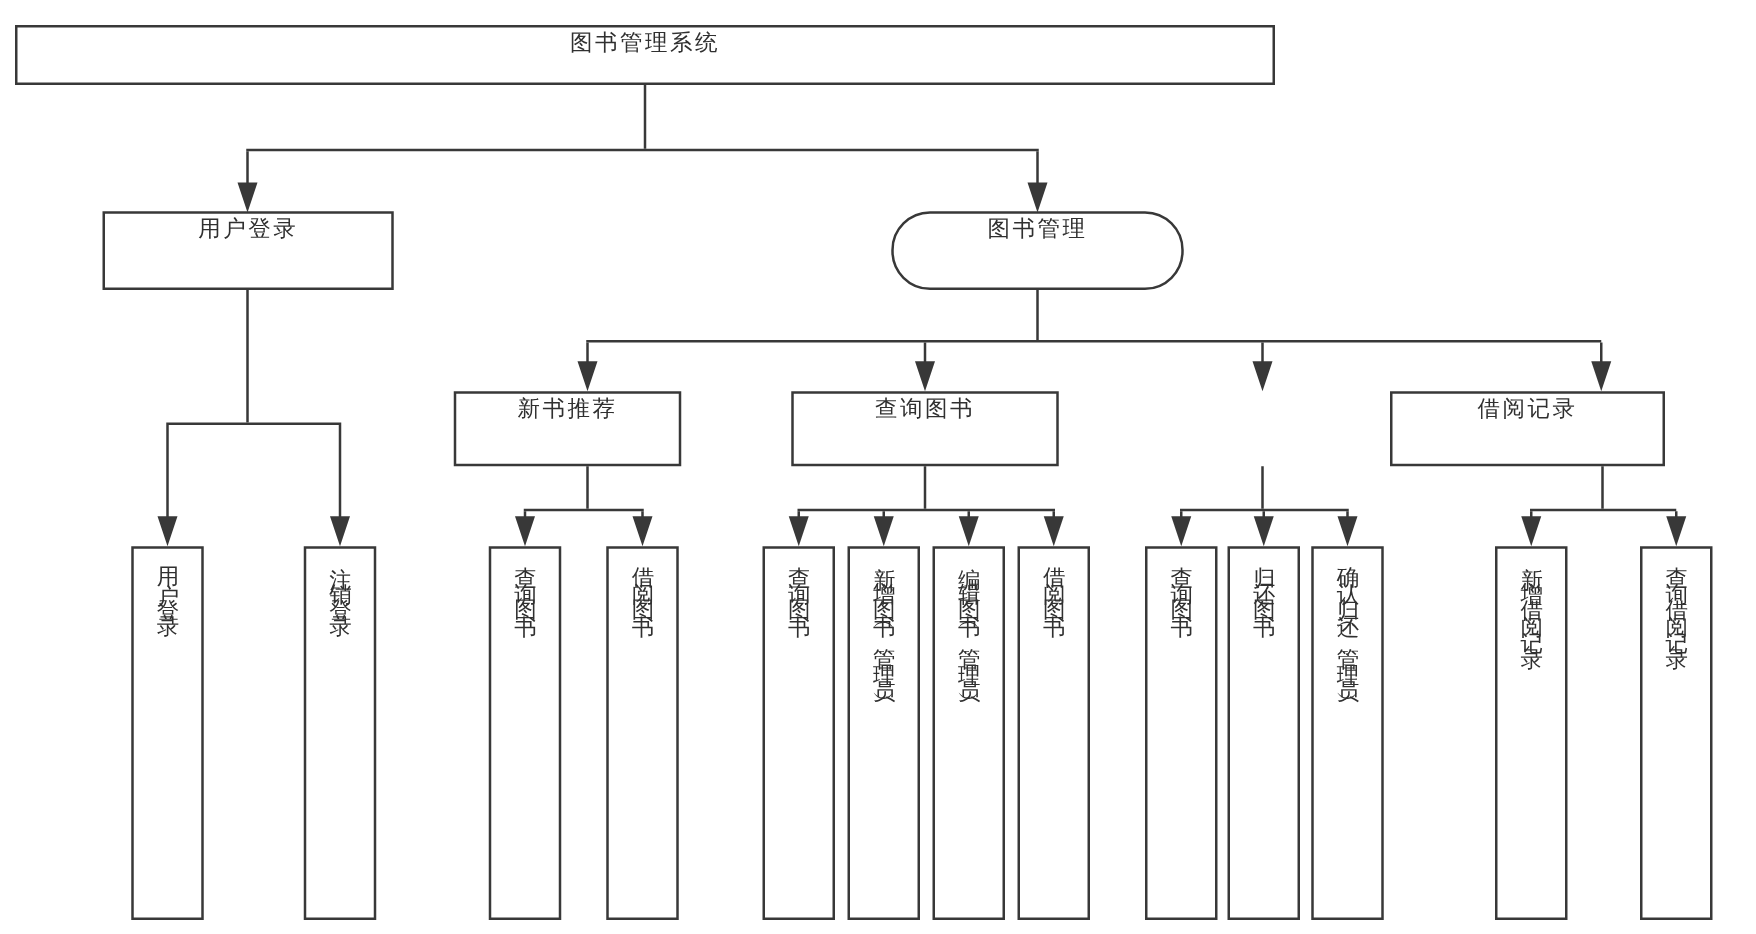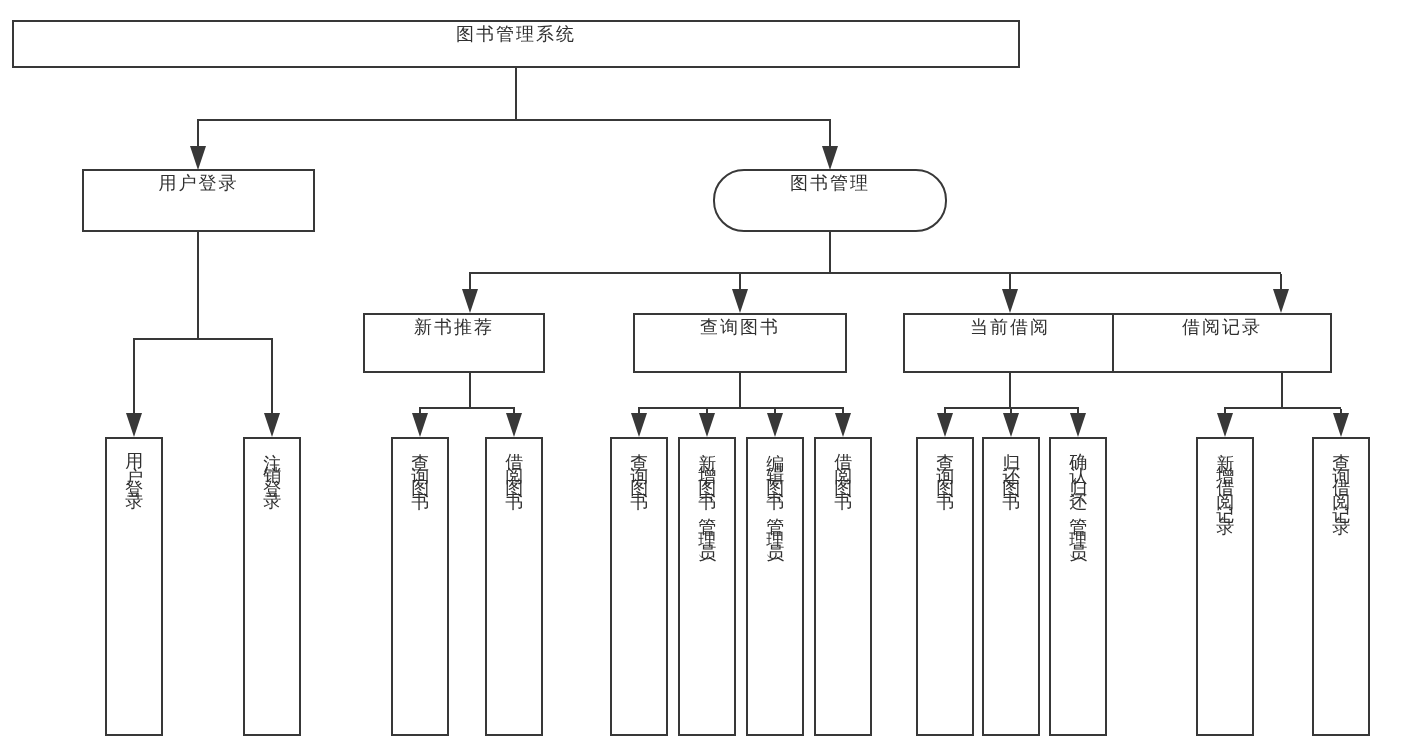--- a/index.html
+++ b/index.html
@@ -48,23 +48,20 @@
   </div>
 
   <div class="box" style="left:363px;top:313px;width:182px;height:60px;">
     <span class="hlabel">新书推荐</span>
   </div>
 
   <div class="box" style="left:633px;top:313px;width:214px;height:60px;">
     <span class="hlabel">查询图书</span>
   </div>
 
-  <div class="box" style="left:903px;top:313px;width:214px;height:60px;">
-    <span class="hlabel">当前借阅</span>
-  </div>
 
   <div class="box" style="left:1112px;top:313px;width:220px;height:60px;">
     <span class="hlabel">借阅记录</span>
   </div>
 
   <div class="box leafbox" style="left:105px;top:437px;width:58px;height:299px;">
     <span class="vlabel">用户登录</span>
   </div>
   <div class="box leafbox" style="left:243px;top:437px;width:58px;height:299px;">
     <span class="vlabel">注销登录</span>

